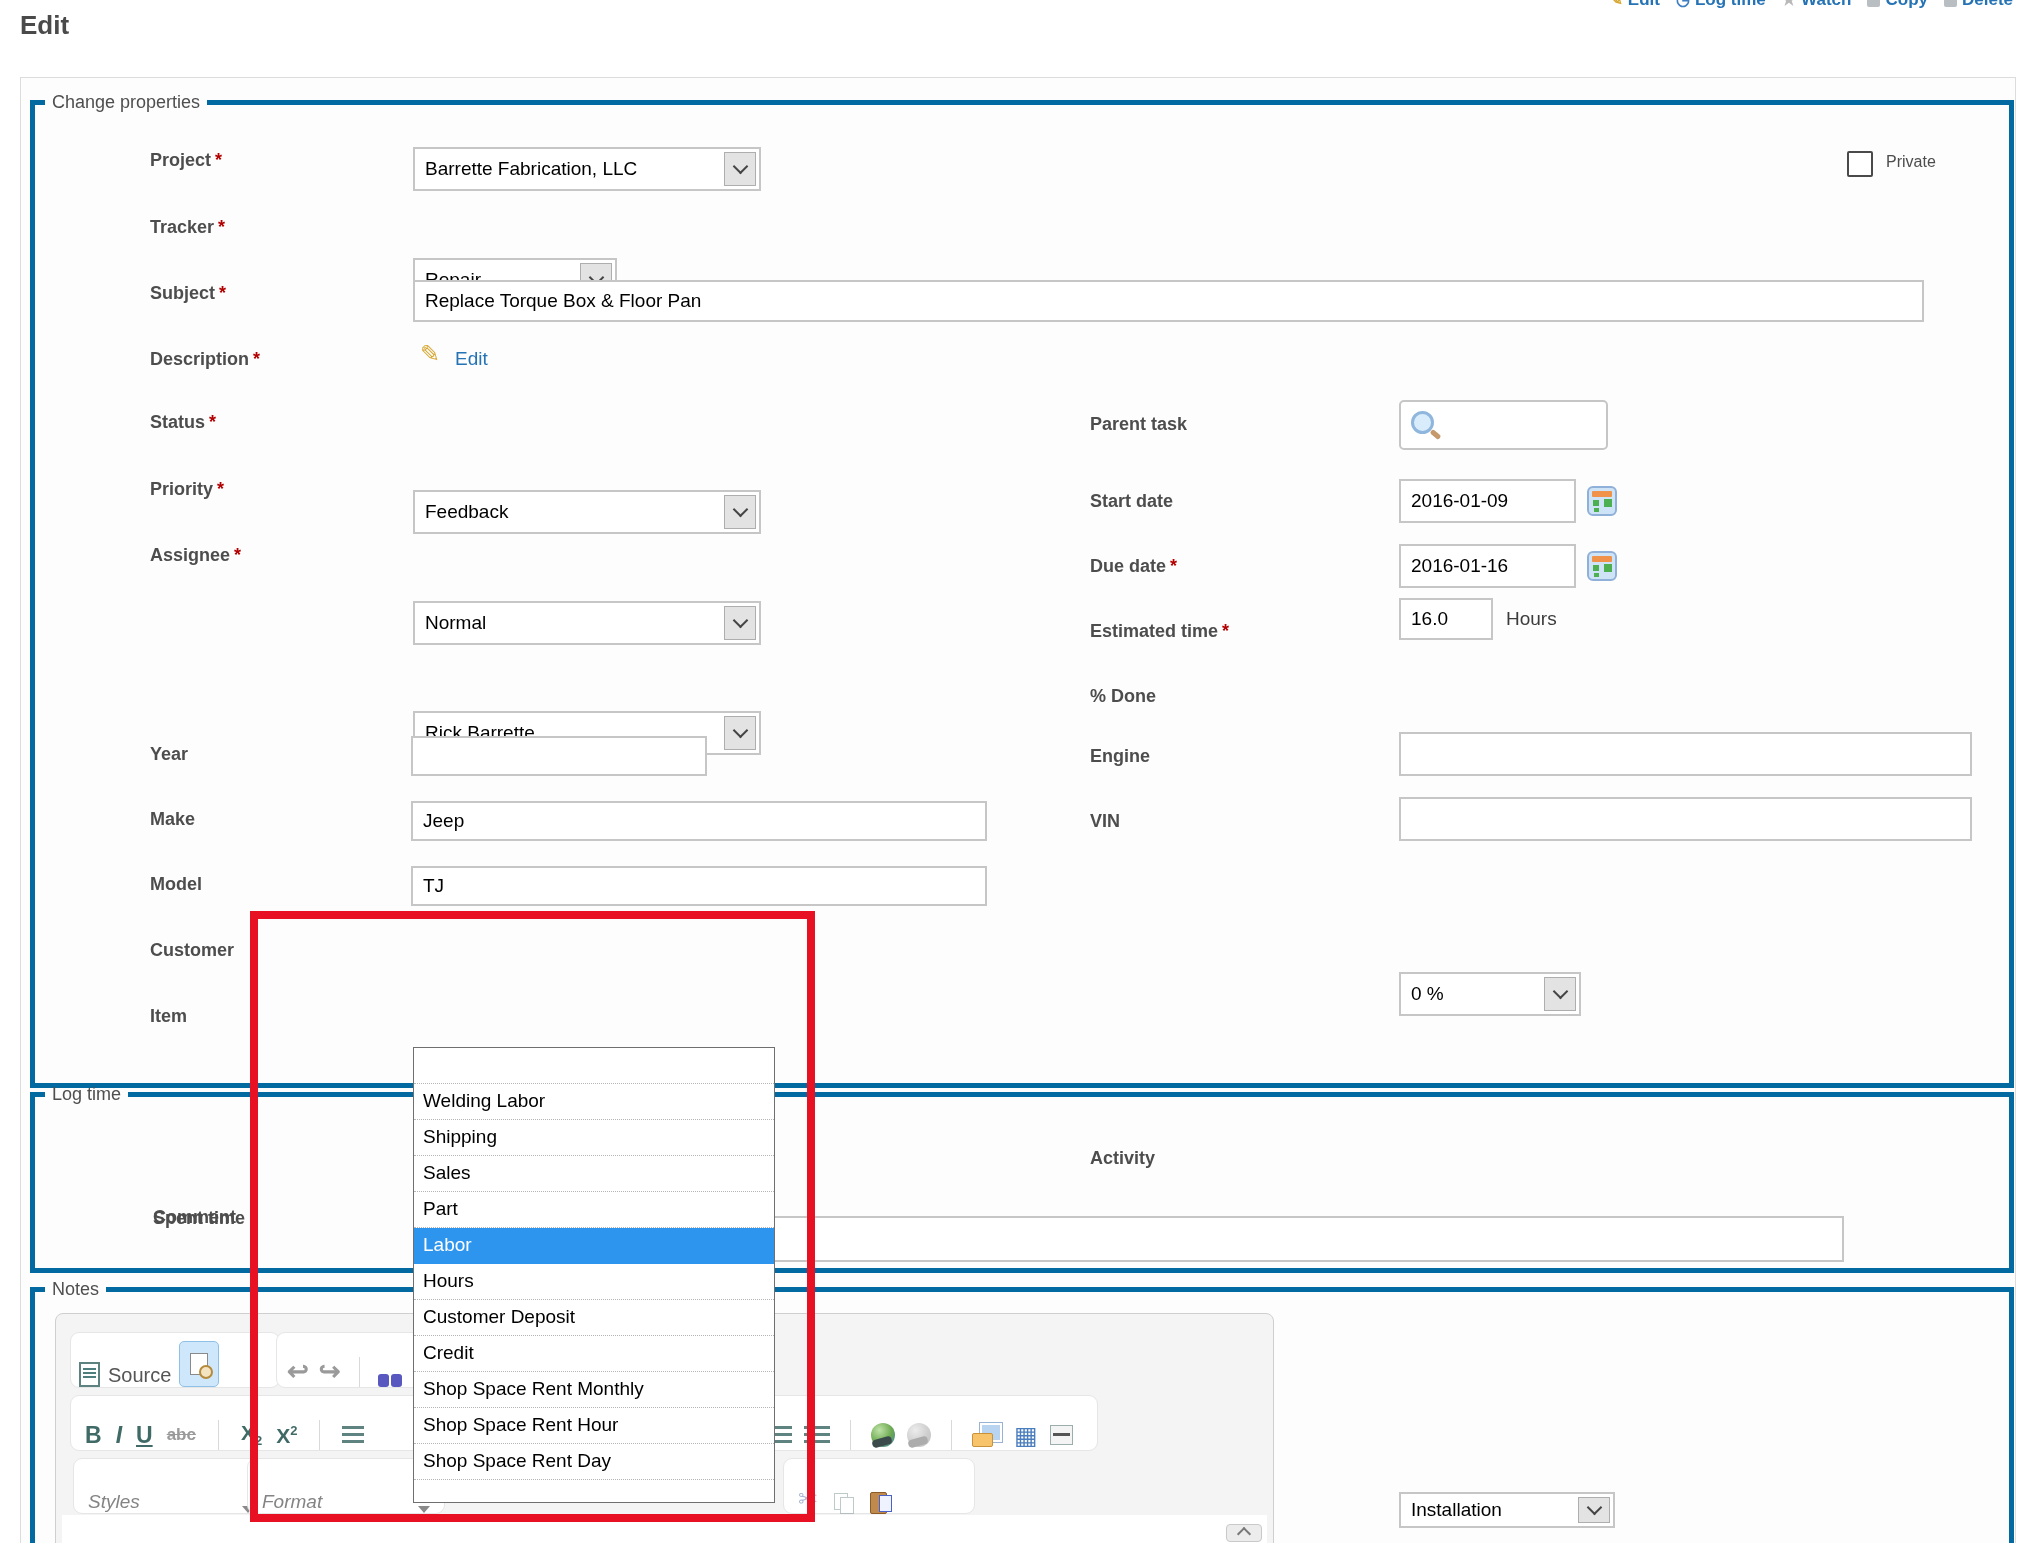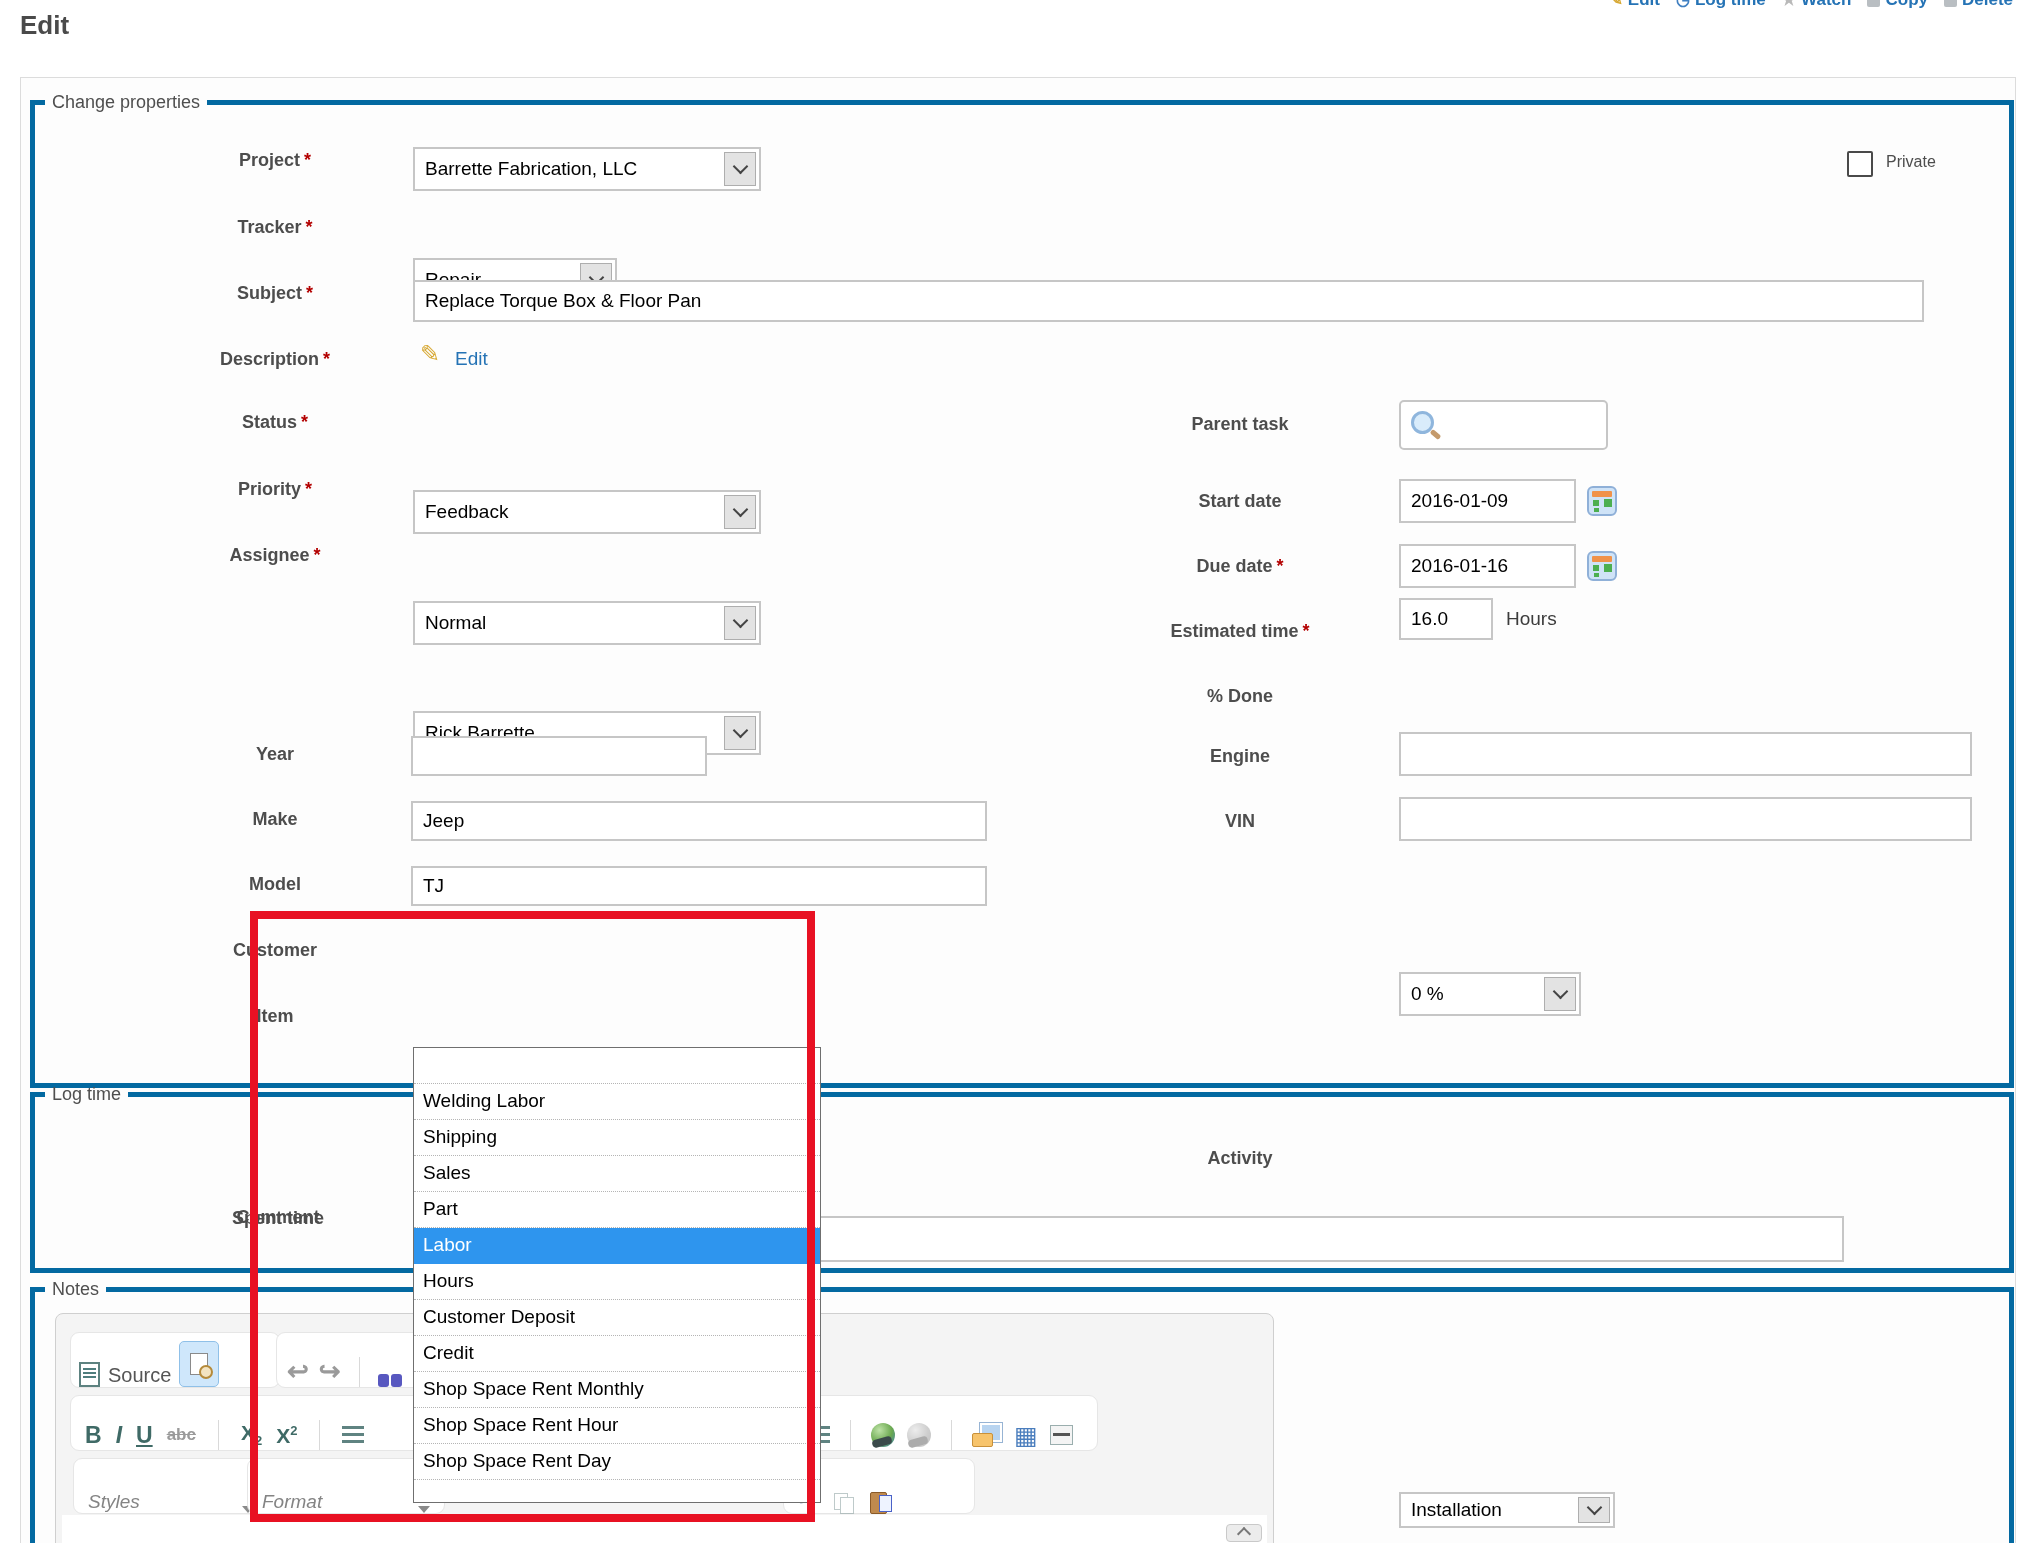--- a/index.html
+++ b/index.html
@@ -8,36 +8,36 @@
   .abs{position:absolute;box-sizing:border-box}
   
   .hdr{position:absolute;top:-10px;right:26px;display:flex;gap:16px;align-items:center;z-index:5}
   .hlink{display:flex;gap:5px;align-items:center;color:#2573b5;font-size:17px;font-weight:bold;cursor:pointer}
   .hico{font-size:16px;line-height:16px}
   .ico-box{display:inline-block;width:13px;height:14px;background:#b9bec2;border-radius:2px}
   h2{position:absolute;left:20px;top:10px;margin:0;font-size:26px;color:#4a4a4a;font-weight:bold}
   .box{left:20px;top:77px;width:1996px;height:1483px;border:1px solid #dcdcdc;background:#fdfdfd;z-index:1}
   fieldset.fs{position:absolute;border:5px solid #0369a1;background:transparent;z-index:2;margin:0;padding:0}
   fieldset.fs legend{font-size:18px;color:#4f4f4f;padding:0 7px;margin-left:10px}
-  .lbl{font-weight:bold;color:#4d4d4d;font-size:18px;text-align:center;z-index:3}
+  .lbl{font-weight:bold;color:#4d4d4d;font-size:18px;text-align:left;z-index:3}
   .req{color:#b30000;font-weight:bold;padding-left:4px}
   .inp{background:#fff;border:2px solid #c6c6c6;font-size:19px;color:#000;display:flex;
        align-items:center;padding:0 10px;z-index:3}
   .sel{background:#fff;border:2px solid #c6c6c6;font-size:19px;color:#000;display:flex;
        align-items:center;padding:0 36px 0 10px;position:relative;z-index:3;cursor:pointer}
   .selbtn{position:absolute;right:3px;top:3px;bottom:3px;width:30px;background:#e3e3e3;
           border:1px solid #aeaeae;display:flex;align-items:center;justify-content:center}
   .chev{width:9px;height:9px;border-right:2px solid #444;border-bottom:2px solid #444;
         transform:rotate(45deg);margin-top:-5px}
   .chevup{width:8px;height:8px;border-left:2px solid #777;border-top:2px solid #777;
         transform:rotate(45deg);margin-top:4px}
   .sel.focus{border-color:#8f9064}
   .sel.focus .selbtn{background:#d5eafb;border-color:#7fb2dd}
   
-  .ddl{left:413px;top:1047px;width:408px;height:456px;background:#fff;border:1px solid #6f6f6f;z-index:30}
+  .ddl{left:413px;top:1047px;width:362px;height:456px;background:#fff;border:1px solid #6f6f6f;z-index:30}
   .opt{height:35px;line-height:34px;padding-left:9px;font-size:19px;color:#000;
        border-bottom:1px dotted #b5b5b5;white-space:nowrap;overflow:hidden;cursor:pointer}
   .opt.on{background:#2e95ee;color:#fff;border-bottom-color:#2e95ee}
   .redrect{left:250px;top:911px;width:565px;height:611px;border:8px solid #e81123;z-index:40}
   .cal{z-index:3;cursor:pointer}
   .mag{position:absolute;left:10px;top:9px;width:17px;height:17px;border:3px solid #8fb6dd;
        border-radius:50%;background:#d9ecfb}
   .mag:after{content:"";position:absolute;left:16px;top:18px;width:11px;height:5px;background:#c49a6c;
        border-radius:2px;transform:rotate(40deg)}
   .cb{left:1847px;top:151px;width:26px;height:26px;border:2px solid #4a4a4a;background:#fff;border-radius:2px;z-index:3;cursor:pointer}

